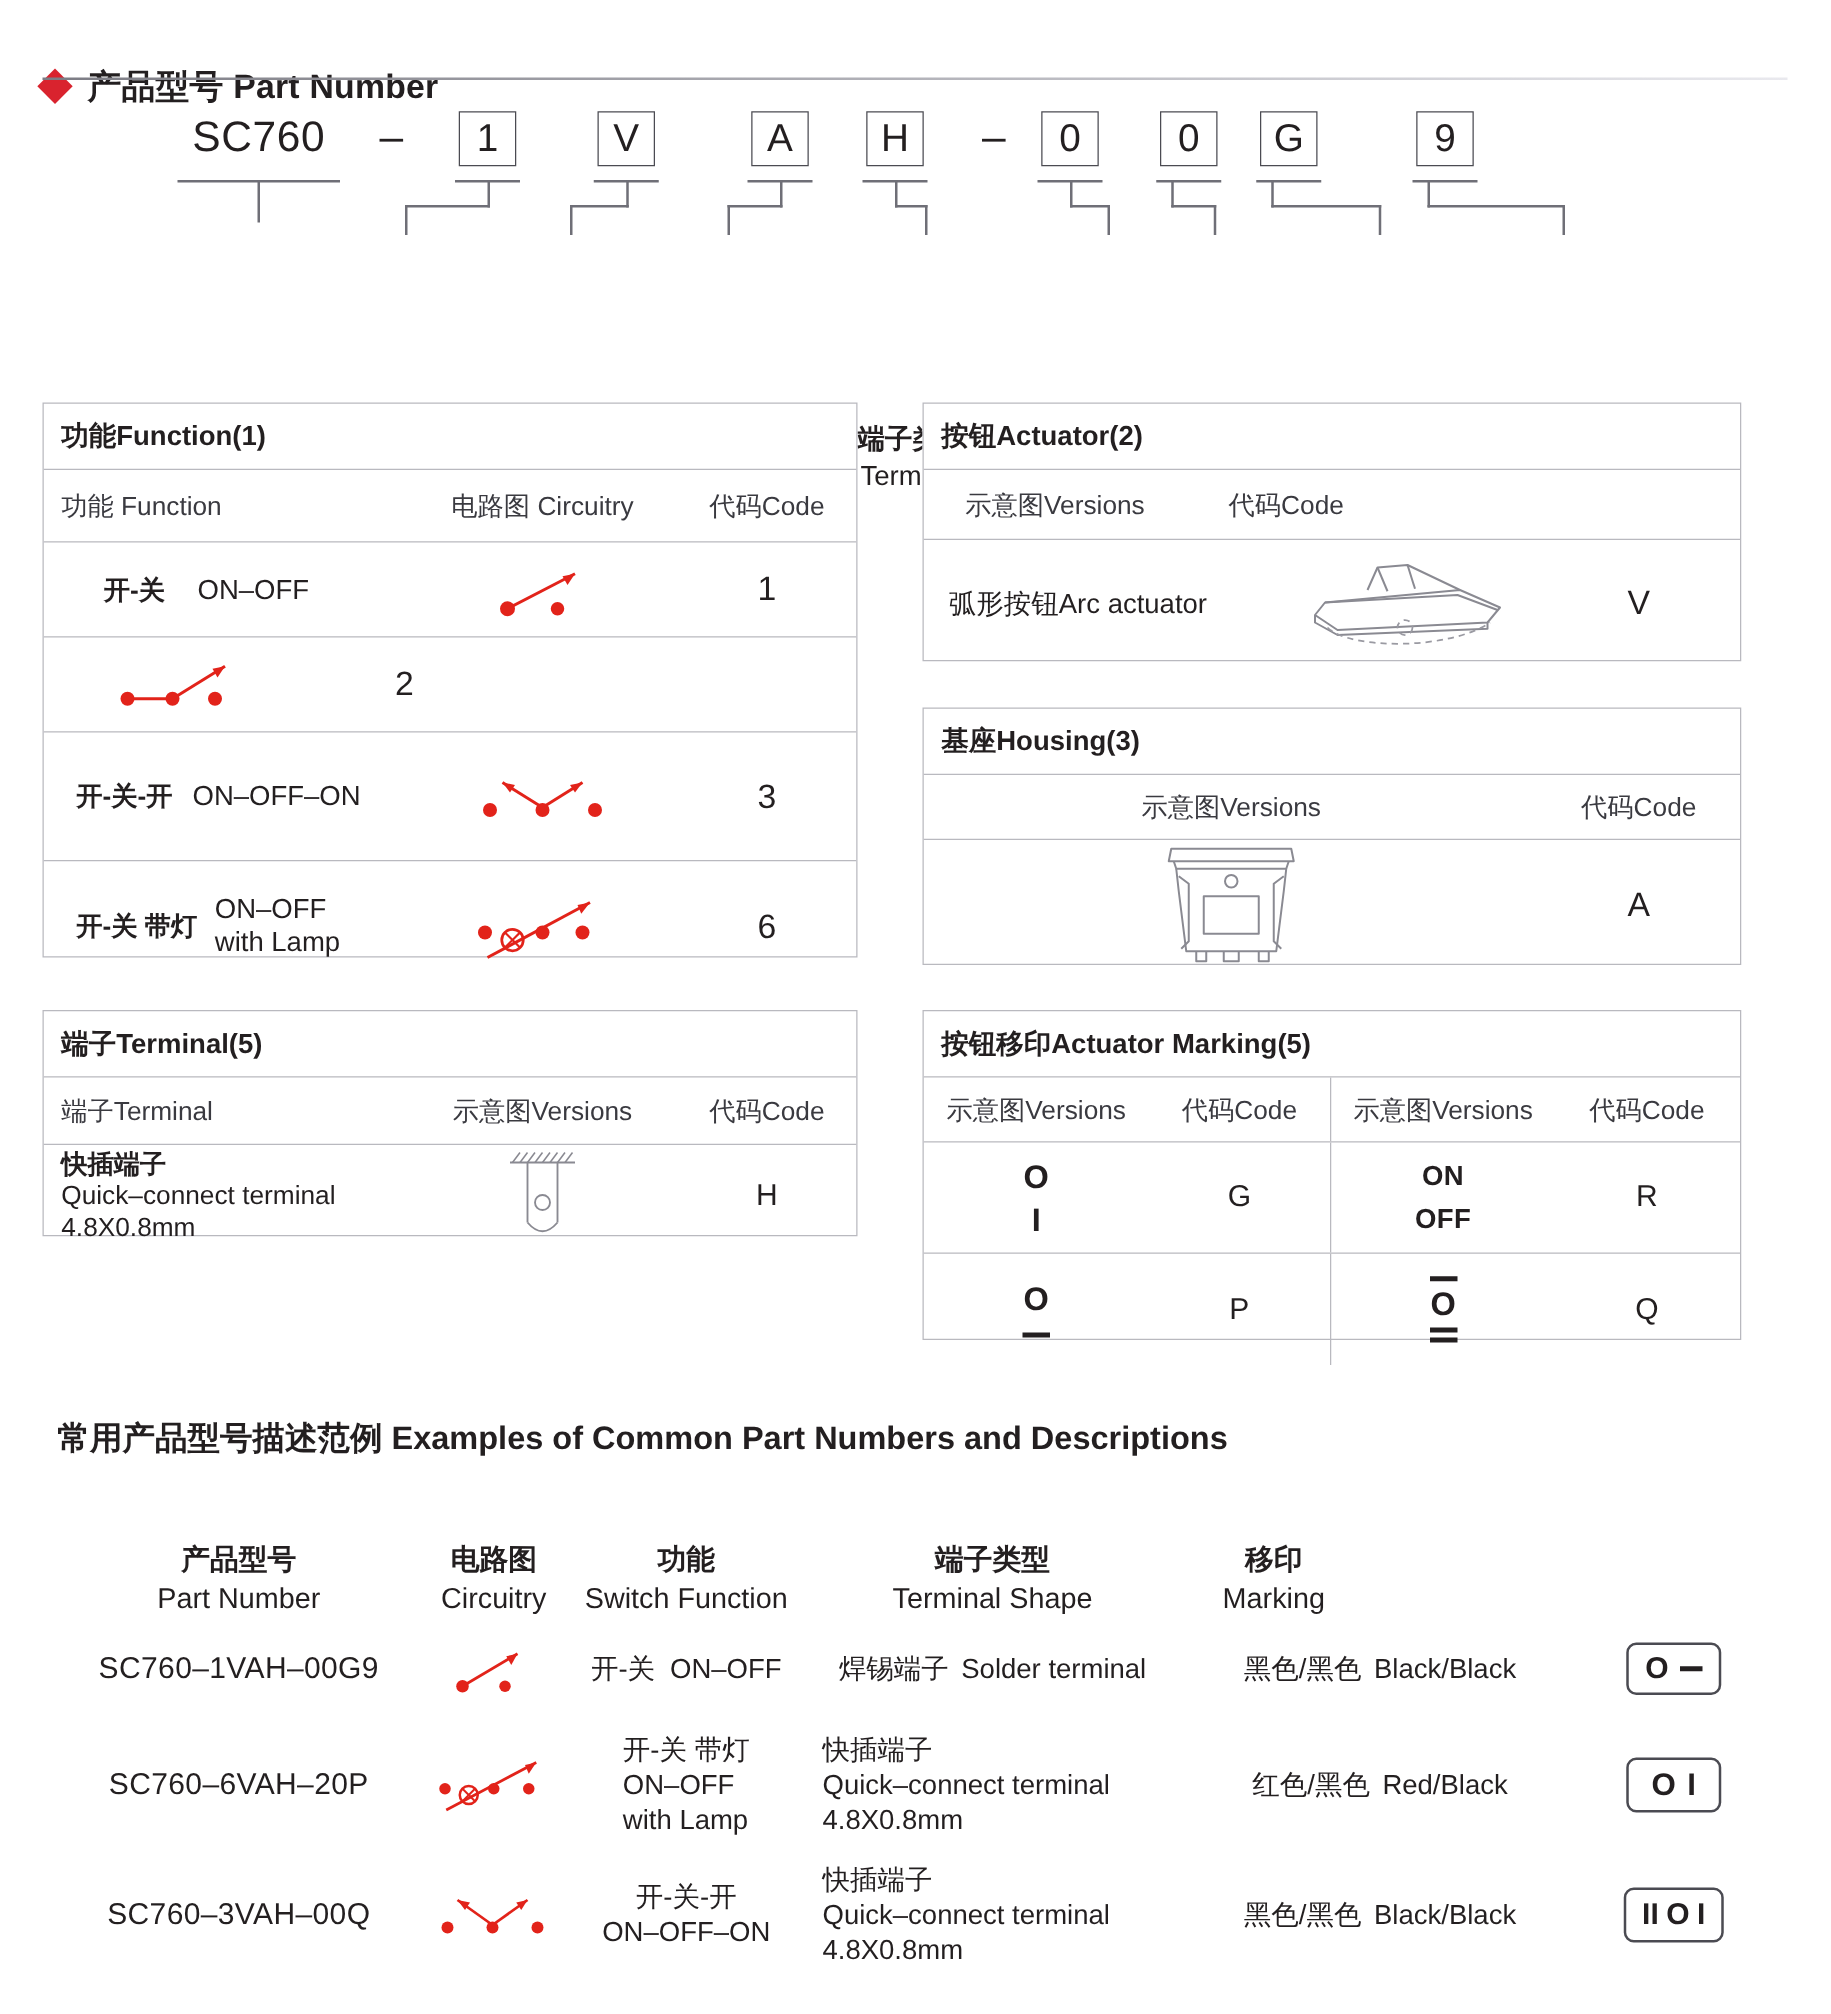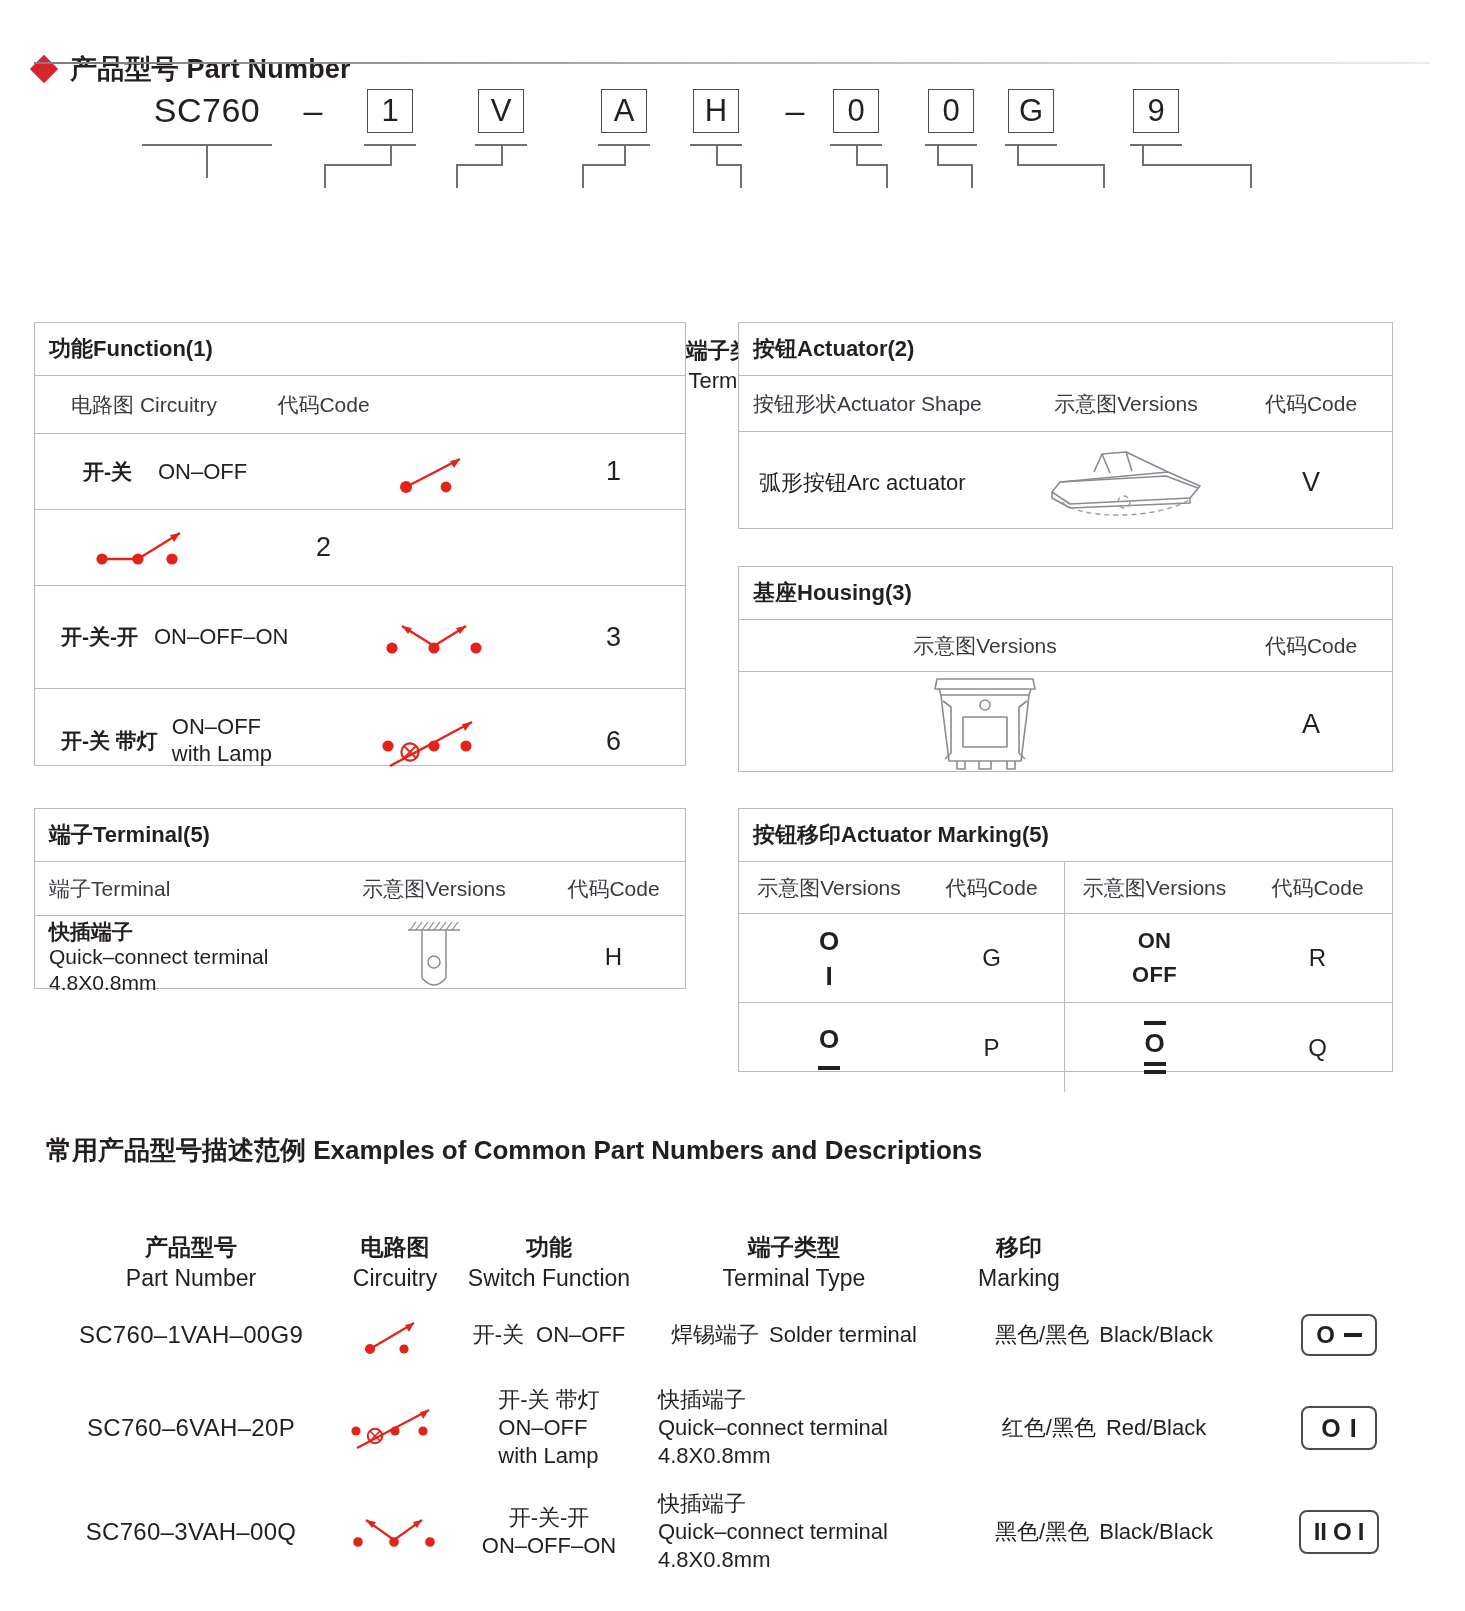--- a/index.html
+++ b/index.html
@@ -291,20 +291,21 @@
       <span class="en">Marking</span>
       <span class="en">Color</span>
     </div>
   </div>
 </div>
 
 <div class="panel" style="left:34px;top:322px;width:652px;height:444px">
   <div class="panel-title">功能Function(1)</div>
 
   <div class="trow thead" style="height:58px">
+    <div class="tcell" style="width:290px;justify-content:flex-start;padding-left:14px">功能 Function</div>
     <div class="tcell" style="width:218px">电路图 Circuitry</div>
     <div class="tcell" style="width:141px">代码Code</div>
   </div>
 
   <div class="trow" style="height:76px">
     <div class="tcell" style="width:290px;justify-content:flex-start;padding-left:48px;gap:26px">
       <span class="fn-cn">开-关</span>
       <span class="fn-en">ON–OFF</span>
     </div>
     <div class="tcell" style="width:218px">
@@ -372,21 +373,20 @@
       </svg>
     </div>
     <div class="tcell code" style="width:141px">6</div>
   </div>
 </div>
 
 <div class="panel" style="left:738px;top:322px;width:655px;height:207px">
   <div class="panel-title">按钮Actuator(2)</div>
 
   <div class="trow thead" style="height:56px">
-    <div class="tcell" style="width:282px;justify-content:flex-start;padding-left:14px">按钮形状Actuator Shape</div>
     <div class="tcell" style="width:210px">示意图Versions</div>
     <div class="tcell" style="width:160px">代码Code</div>
   </div>
 
   <div class="trow last" style="height:101px">
     <div class="tcell" style="width:282px;justify-content:flex-start;padding-left:20px;font-size:22px">弧形按钮Arc actuator</div>
     <div class="tcell" style="width:210px">
       <svg width="172" height="74" viewBox="0 0 172 74">
         <g fill="none" stroke="#8a8a92" stroke-width="1.6" stroke-linejoin="round">
           <path d="M12 46 L20 36 L128 26 L160 40 L150 52 L30 58 Z"></path>
@@ -538,21 +538,21 @@
     <div class="ex-col ex-h" style="width:118px">
       <span class="cn">电路图</span>
       <span class="en">Circuitry</span>
     </div>
     <div class="ex-col ex-h" style="width:190px">
       <span class="cn">功能</span>
       <span class="en">Switch Function</span>
     </div>
     <div class="ex-col ex-h" style="width:300px">
       <span class="cn">端子类型</span>
-      <span class="en">Terminal Type</span>
+      <span class="en">Terminal Shape</span>
     </div>
     <div class="ex-col ex-h" style="width:150px">
       <span class="cn">移印</span>
       <span class="en">Marking</span>
     </div>
   </div>
 
   <div class="ex-row" style="height:82px">
     <div class="ex-col ex-pn" style="width:290px;justify-content:center">SC760–1VAH–00G9</div>
     <div class="ex-col" style="width:118px;justify-content:center">

